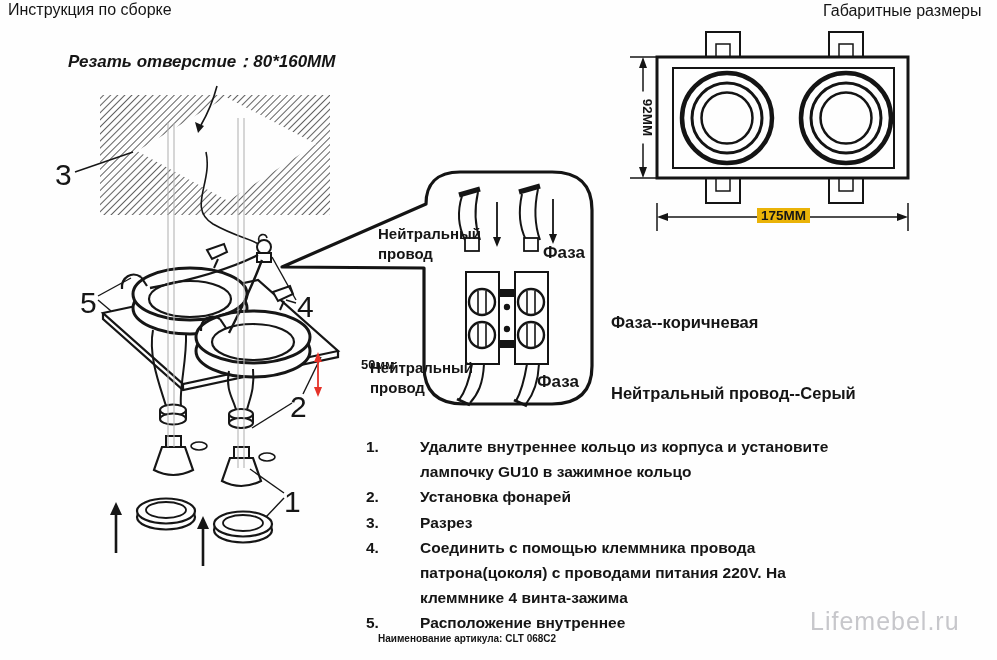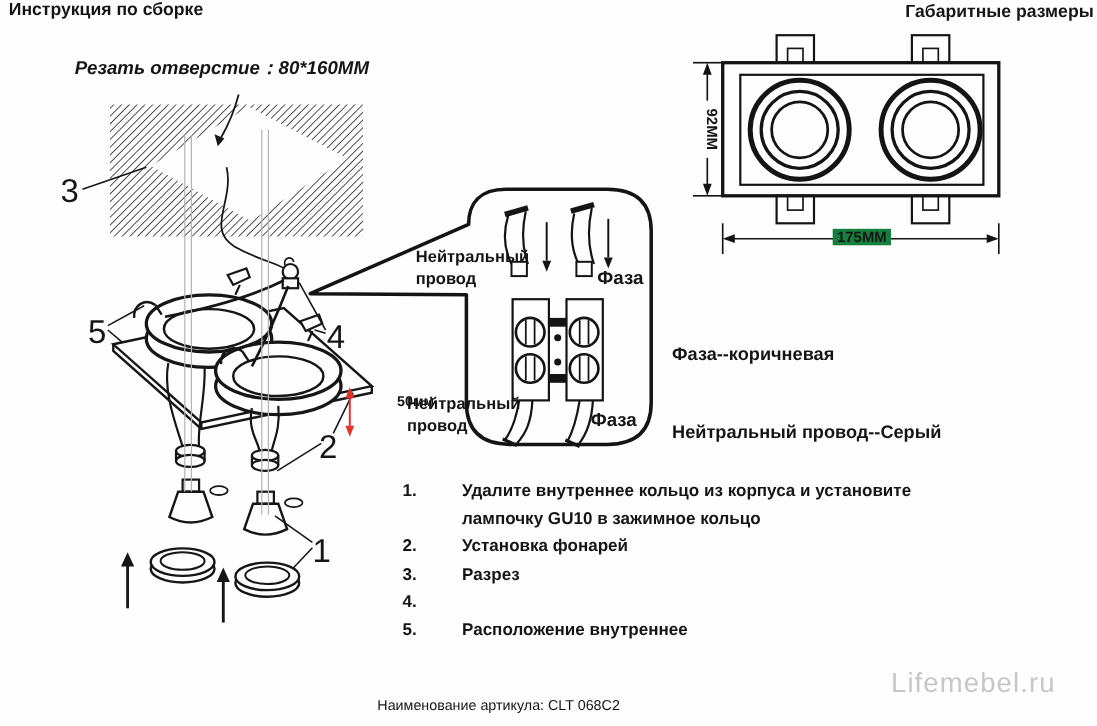--- a/index.html
+++ b/index.html
@@ -2,33 +2,33 @@
 <html><head>
 <meta charset="utf-8">
 <style>
   html,body{margin:0;padding:0;}
   body{
     width:997px;height:660px;position:relative;background:#fefefe;
     font-family:"Liberation Sans",sans-serif;color:#151515;overflow:hidden;
   }
   .abs{position:absolute;}
   svg{position:absolute;left:0;top:0;}
-  .title{font-size:16px;font-weight:700;}
+  .title{font-size:16px;font-weight:400;}
   .cut-label{font-size:17px;font-weight:700;font-style:italic;}
   .callout{font-size:30px;font-weight:400;color:#161616;line-height:1;}
   .wire-label{font-size:15px;font-weight:700;line-height:20px;}
   .phase-label{font-size:17px;font-weight:700;}
   .legend{font-size:16.5px;font-weight:700;}
-  .dim-label{font-size:13.5px;font-weight:600;background:#15803d;padding:0 4px;}
+  .dim-label{font-size:13.5px;font-weight:600;background:#eab308;padding:0 4px;}
   .depth-label{font-size:13px;font-weight:600;margin-left:36px;}
   .steps{left:366px;top:434px;width:512px;font-size:15.5px;font-weight:700;line-height:25.2px;}
   .step-row{display:flex;}
   .step-num{width:54px;flex:0 0 54px;}
   .step-text{white-space:pre-line;flex:1;}
-  .article{font-size:13px;font-weight:400;}
+  .article{font-size:10px;font-weight:700;margin-left:35px;}
   .watermark{font-size:25px;font-weight:400;color:#c7c7cb;letter-spacing:1px;}
   .rot90{transform:rotate(90deg);transform-origin:center;text-align:center;background:#fefefe;}
 </style>
 </head>
 <body>
 
 <svg width="997" height="660" viewBox="0 0 997 660">
   <defs>
     <pattern id="hatch" width="5" height="5" patternUnits="userSpaceOnUse" patternTransform="rotate(45)">
       <rect width="5" height="5" fill="#fefefe"></rect>
@@ -298,20 +298,23 @@
   <div class="step-row">
     <div class="step-num">2.</div>
     <div class="step-text">Установка фонарей</div>
   </div>
   <div class="step-row">
     <div class="step-num">3.</div>
     <div class="step-text">Разрез</div>
   </div>
   <div class="step-row">
     <div class="step-num">4.</div>
+    <div class="step-text">Соединить с помощью клеммника провода
+патрона(цоколя) с проводами питания 220V. На
+клеммнике 4 винта-зажима</div>
   </div>
   <div class="step-row">
     <div class="step-num">5.</div>
     <div class="step-text">Расположение внутреннее</div>
   </div>
 </div>
 
 <div class="abs article" style="left:343px;top:633px;">Наименование артикула: CLT 068C2</div>
 <div class="abs watermark" style="left:810px;top:607px;">Lifemebel.ru</div>
 

